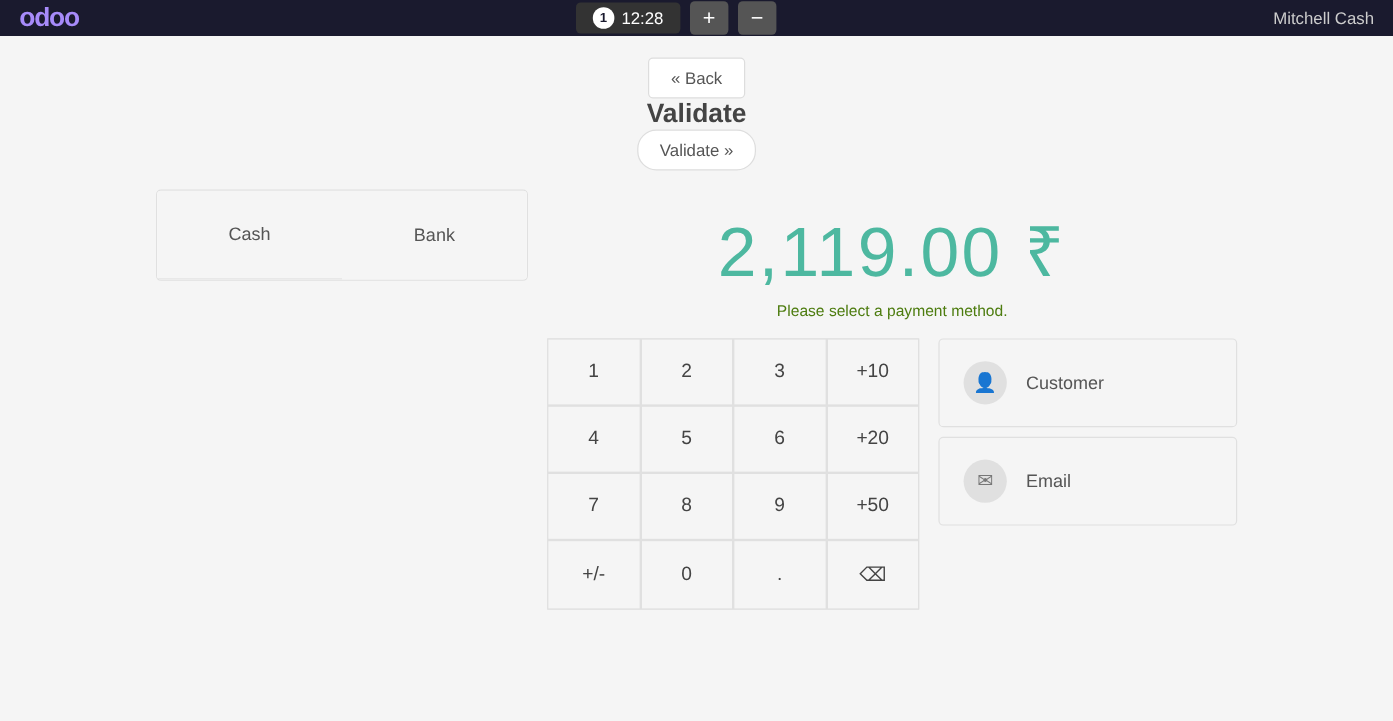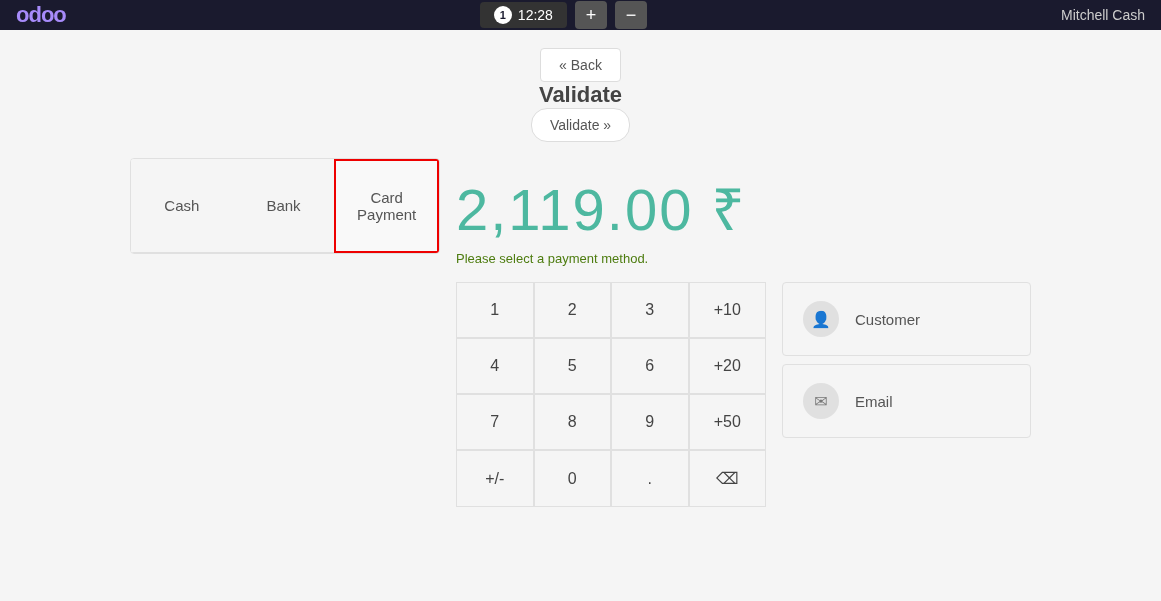--- a/index.html
+++ b/index.html
@@ -151,21 +151,21 @@
     .right-panel {
       flex: 1;
       display: flex;
       flex-direction: column;
       align-items: center;
       gap: 0;
     }
 
     
     .amount-area {
-      text-align: left;
+      text-align: center;
       padding: 10px 0 6px 0;
       width: 100%;
     }
     .amount-display {
       font-size: 58px;
       color: #4db8a0;
       font-weight: 300;
       letter-spacing: 2px;
     }
     .amount-hint {
@@ -264,23 +264,20 @@
   </div>
 
   <div class="main-layout">
 
     <div class="payment-methods">
       <button class="payment-method-btn">
         <span>Cash</span>
       </button>
       <button class="payment-method-btn">
         <span>Bank</span>
-      </button>
-      <button class="payment-method-btn selected">
-        <span>Card Payment</span>
       </button>
     </div>
 
     <div class="right-panel">
 
       <div class="amount-area">
         <div class="amount-display">2,119.00 ₹</div>
         <div class="amount-hint">
           <span>Please select a payment method.</span>
         </div>

